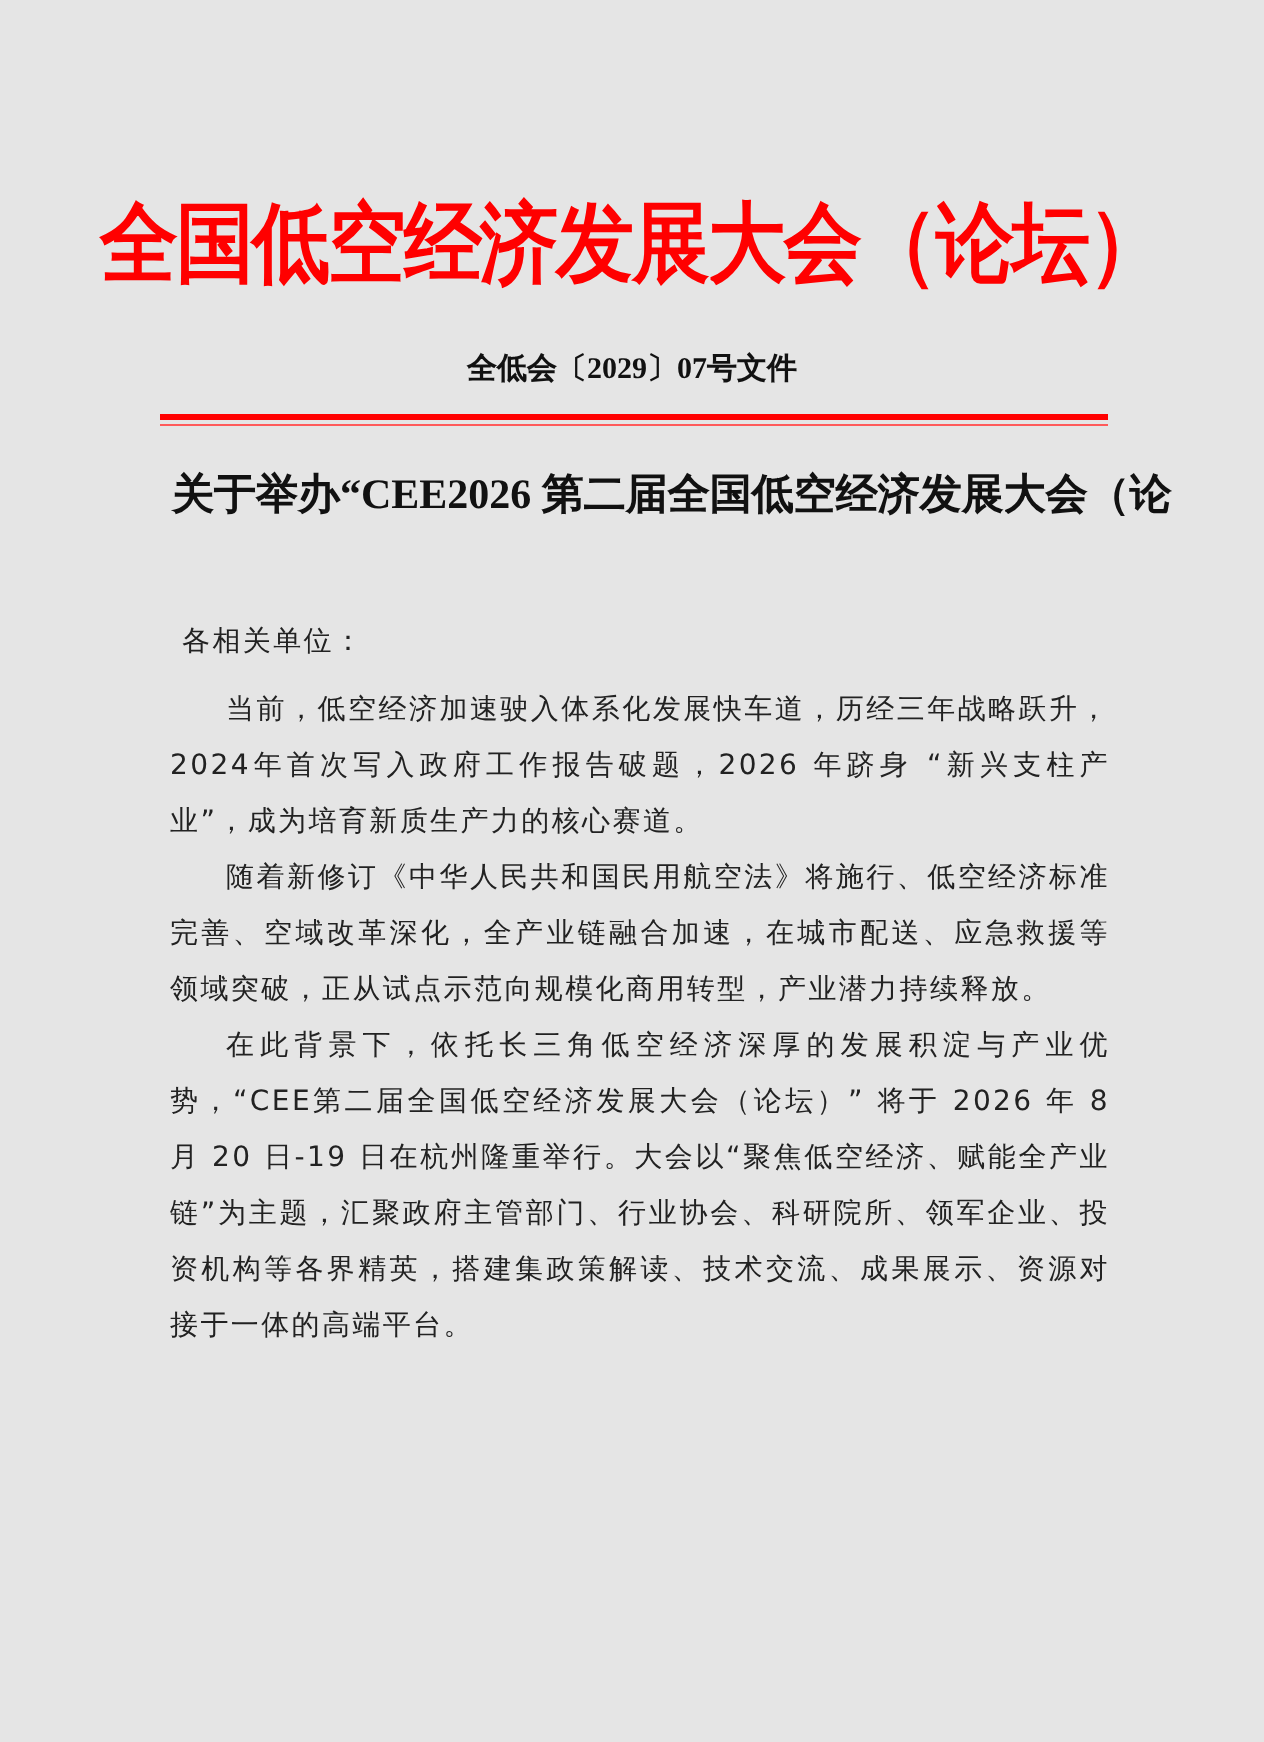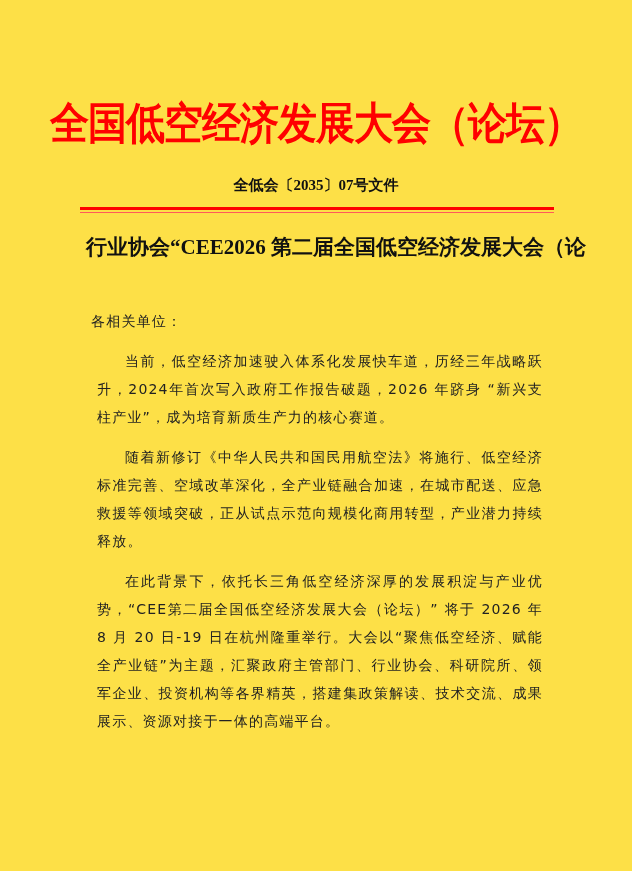--- a/index.html
+++ b/index.html
@@ -13,21 +13,21 @@
       position: relative;
       overflow: hidden;
       font-family: "DejaVu Serif", "Liberation Serif", serif;
       color: #1a1a1a;
     }
     .page {
       position: absolute;
       left: 0; top: 0;
       width: 632px;
       height: 871px;
-      background: #fde047;
+      background: #e5e5e5;
     }
     .masthead {
       position: absolute;
       left: 0;
       top: 98px;
       width: 632px;
       text-align: center;
       color: #ff0000;
       font-family: "Liberation Serif", "DejaVu Serif", serif;
       font-weight: bold;
@@ -96,41 +96,41 @@
       font-size: 14px;
       line-height: 28px;
       color: #222222;
       letter-spacing: 1.2px;
     }
     .body-text .salutation {
       display: block;
       margin: 6px;
     }
     .body-text p {
-      margin: 12px;
+      margin: 0;
       text-indent: 2em;
       text-align: justify;
     }
   </style>
 </head>
 <body>
 
 <div class="page">
 
   <div class="masthead">全国低空经济发展大会（论坛）</div>
 
-  <div class="doc-number">全低会〔2035〕07号文件</div>
+  <div class="doc-number">全低会〔2029〕07号文件</div>
 
   <div class="red-rule">
     <div class="thick"></div>
     <div class="thin"></div>
   </div>
 
   <div class="notice-title">
-    <span class="line">行业协会“CEE2026 第二届全国低空经济发展大会（论</span>
+    <span class="line">关于举办“CEE2026 第二届全国低空经济发展大会（论</span>
   </div>
 
   <div class="body-text">
     <span class="salutation">各相关单位：</span>
     <p>当前，低空经济加速驶入体系化发展快车道，历经三年战略跃升，2024年首次写入政府工作报告破题，2026 年跻身 “新兴支柱产业”，成为培育新质生产力的核心赛道。</p>
     <p>随着新修订《中华人民共和国民用航空法》将施行、低空经济标准完善、空域改革深化，全产业链融合加速，在城市配送、应急救援等领域突破，正从试点示范向规模化商用转型，产业潜力持续释放。</p>
     <p>在此背景下，依托长三角低空经济深厚的发展积淀与产业优势，“CEE第二届全国低空经济发展大会（论坛）” 将于 2026 年 8 月 20 日-19 日在杭州隆重举行。大会以“聚焦低空经济、赋能全产业链”为主题，汇聚政府主管部门、行业协会、科研院所、领军企业、投资机构等各界精英，搭建集政策解读、技术交流、成果展示、资源对接于一体的高端平台。</p>
   </div>
 
 </div>

